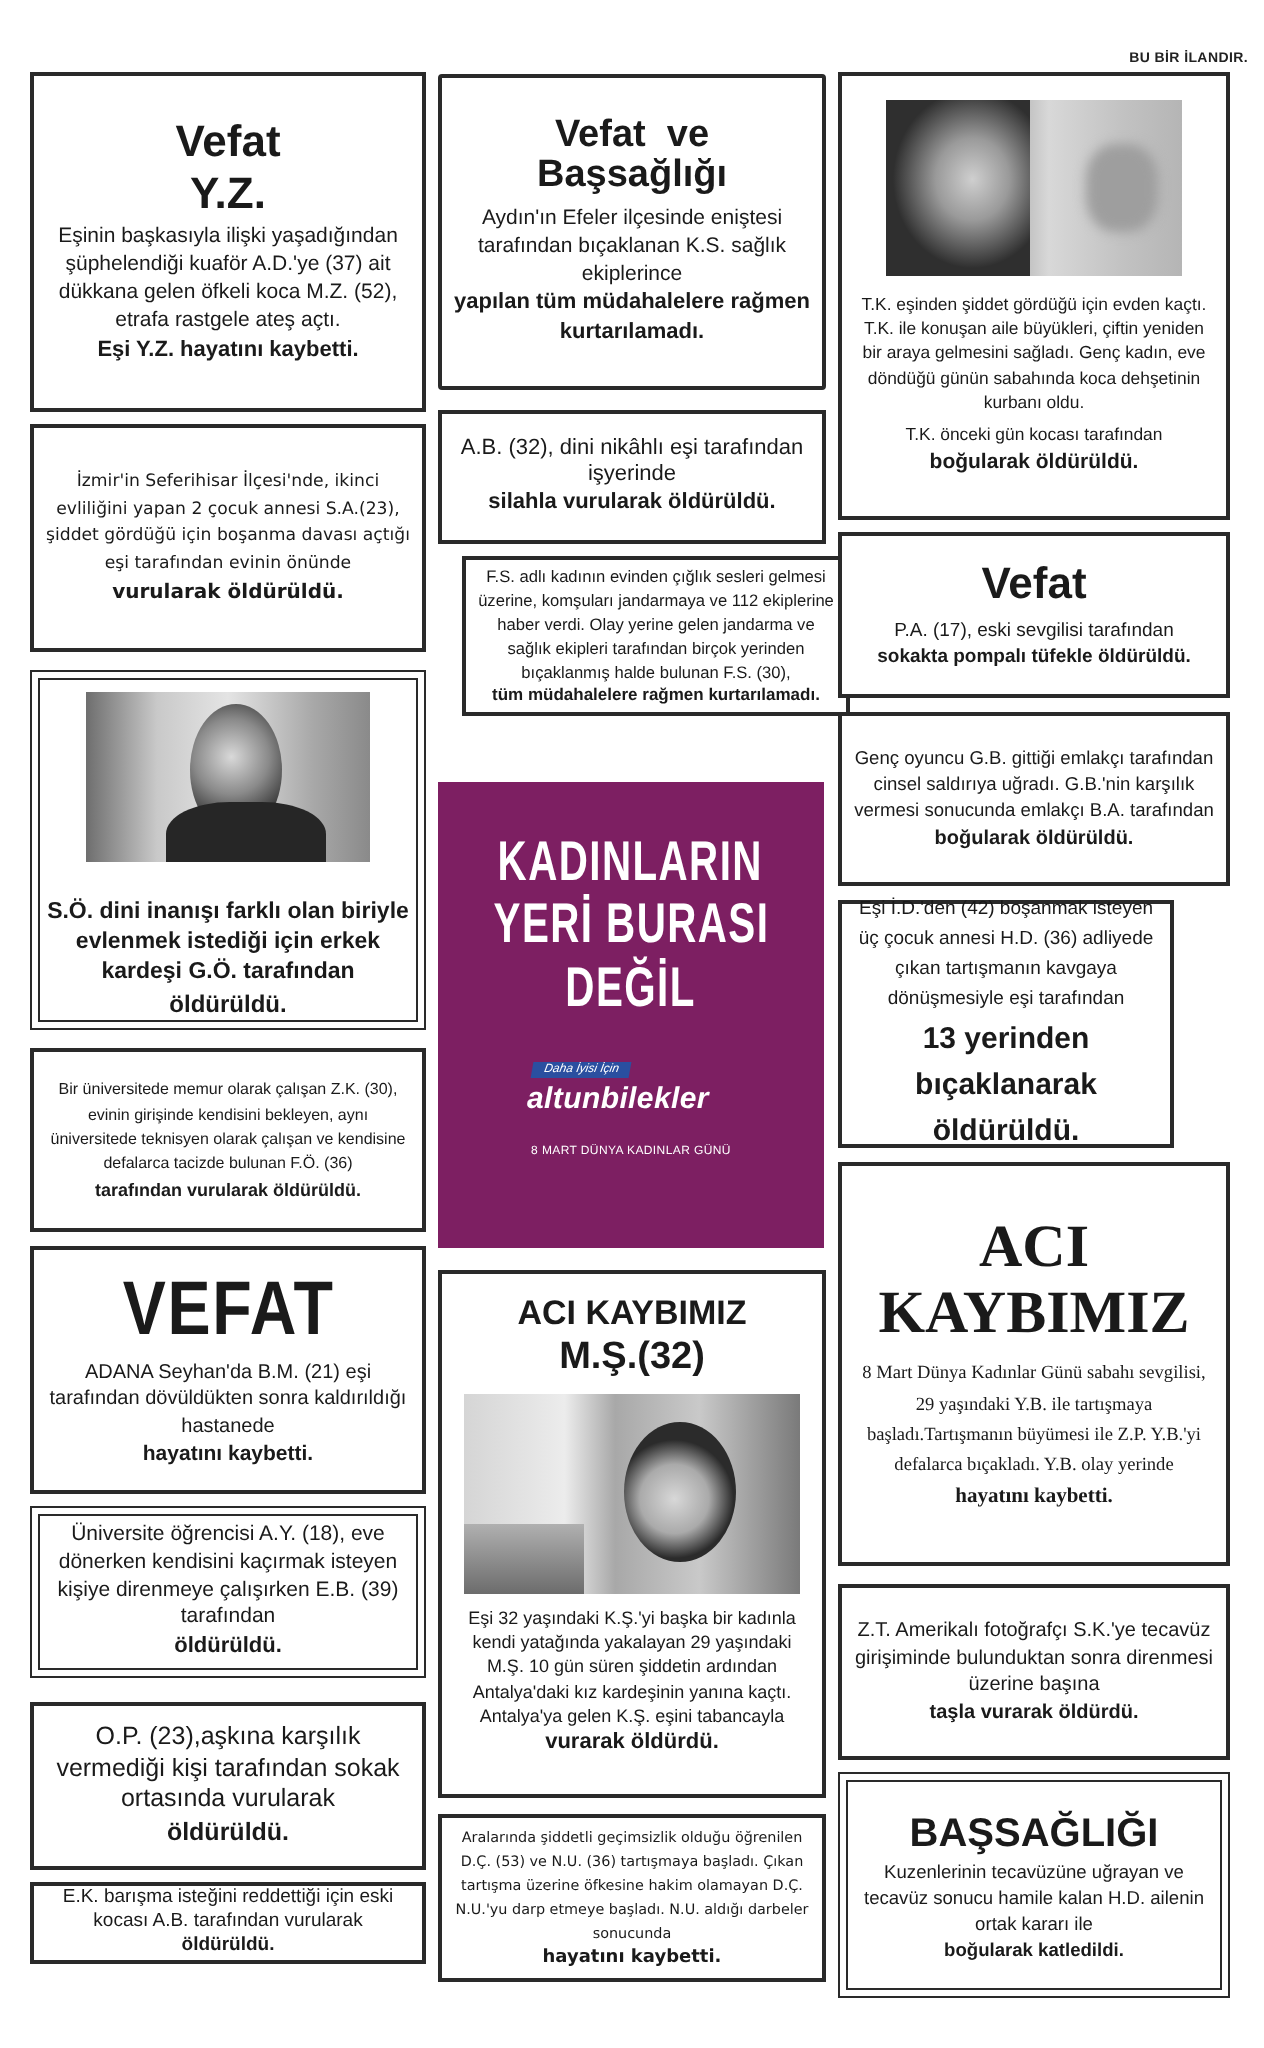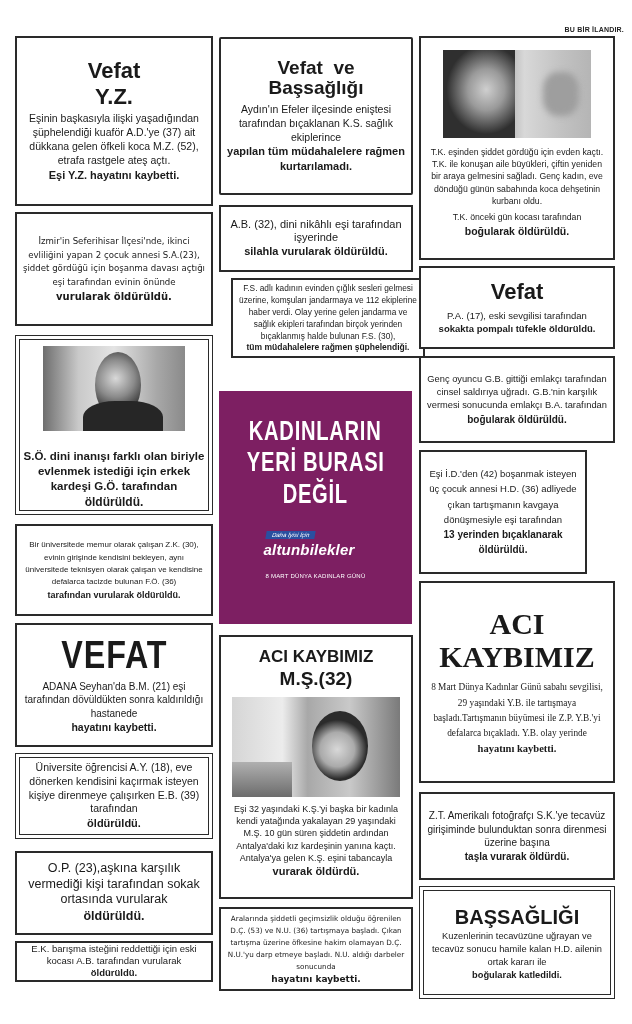--- a/index.html
+++ b/index.html
@@ -76,21 +76,21 @@
   <div class="t b" style="font-size:11px;">yapılan tüm müdahalelere rağmen kurtarılamadı.</div>
 </div>
 
 <div class="box" style="left:219px;top:205px;width:194px;height:67px;">
   <div class="t" style="font-size:11px;line-height:1.2;">A.B. (32), dini nikâhlı eşi tarafından işyerinde</div>
   <div class="t b" style="font-size:11px;">silahla vurularak öldürüldü.</div>
 </div>
 
 <div class="box" style="left:219px;top:278px;width:194px;height:80px;margin-left:12px;">
   <div class="t" style="font-size:8.3px;line-height:1.45;">F.S. adlı kadının evinden çığlık sesleri gelmesi üzerine, komşuları jandarmaya ve 112 ekiplerine haber verdi. Olay yerine gelen jandarma ve sağlık ekipleri tarafından birçok yerinden bıçaklanmış halde bulunan F.S. (30),</div>
-  <div class="t b" style="font-size:8.5px;">tüm müdahalelere rağmen şüphelendiği.</div>
+  <div class="t b" style="font-size:8.5px;">tüm müdahalelere rağmen kurtarılamadı.</div>
 </div>
 
 <div class="purple" style="left:219px;top:391px;width:193px;height:233px;">
   <div class="b" style="font-size:28px;line-height:1.12;margin-top:24px;transform:scaleX(0.72);letter-spacing:1px;">KADINLARIN</div>
   <div class="b" style="font-size:28px;line-height:1.12;transform:scaleX(0.72);letter-spacing:1px;">YERİ BURASI</div>
   <div class="b" style="font-size:28px;line-height:1.12;transform:scaleX(0.72);letter-spacing:1px;">DEĞİL</div>
   <div style="margin-top:22px;position:relative;width:120px;height:34px;">
     <div style="position:absolute;left:10px;top:0;background:#2a4fa0;font-size:6px;font-style:italic;padding:1px 6px;transform:skewX(-10deg);">Daha İyisi İçin</div>
     <div class="b" style="position:absolute;left:8px;top:10px;font-size:15px;font-style:italic;letter-spacing:0.2px;">altunbilekler</div>
   </div>
@@ -129,21 +129,21 @@
   <div class="t b" style="font-size:9.5px;">sokakta pompalı tüfekle öldürüldü.</div>
 </div>
 
 <div class="box" style="left:419px;top:356px;width:196px;height:87px;">
   <div class="t" style="font-size:9.3px;line-height:1.45;">Genç oyuncu G.B. gittiği emlakçı tarafından cinsel saldırıya uğradı. G.B.'nin karşılık vermesi sonucunda emlakçı B.A. tarafından</div>
   <div class="t b" style="font-size:10px;">boğularak öldürüldü.</div>
 </div>
 
 <div class="box" style="left:419px;top:450px;width:168px;height:124px;">
   <div class="t" style="font-size:9.5px;line-height:1.6;">Eşi İ.D.'den (42) boşanmak isteyen üç çocuk annesi H.D. (36) adliyede çıkan tartışmanın kavgaya dönüşmesiyle eşi tarafından</div>
-  <div class="t b" style="font-size:10px;line-height:1.55;padding:0 14px;">13 yerinden bıçaklanarak öldürüldü.</div>
+  <div class="t b" style="font-size:15px;line-height:1.55;padding:0 14px;">13 yerinden bıçaklanarak öldürüldü.</div>
 </div>
 
 <div class="box" style="left:419px;top:581px;width:196px;height:202px;">
   <div class="b serif" style="font-size:30px;line-height:1.05;">ACI</div>
   <div class="b serif" style="font-size:30px;line-height:1.15;">KAYBIMIZ</div>
   <div class="t serif" style="font-size:9.3px;line-height:1.65;margin-top:6px;">8 Mart Dünya Kadınlar Günü sabahı sevgilisi, 29 yaşındaki Y.B. ile tartışmaya başladı.Tartışmanın büyümesi ile Z.P. Y.B.'yi defalarca bıçakladı. Y.B. olay yerinde</div>
   <div class="t b serif" style="font-size:10.5px;">hayatını kaybetti.</div>
 </div>
 
 <div class="box" style="left:419px;top:792px;width:196px;height:88px;">

